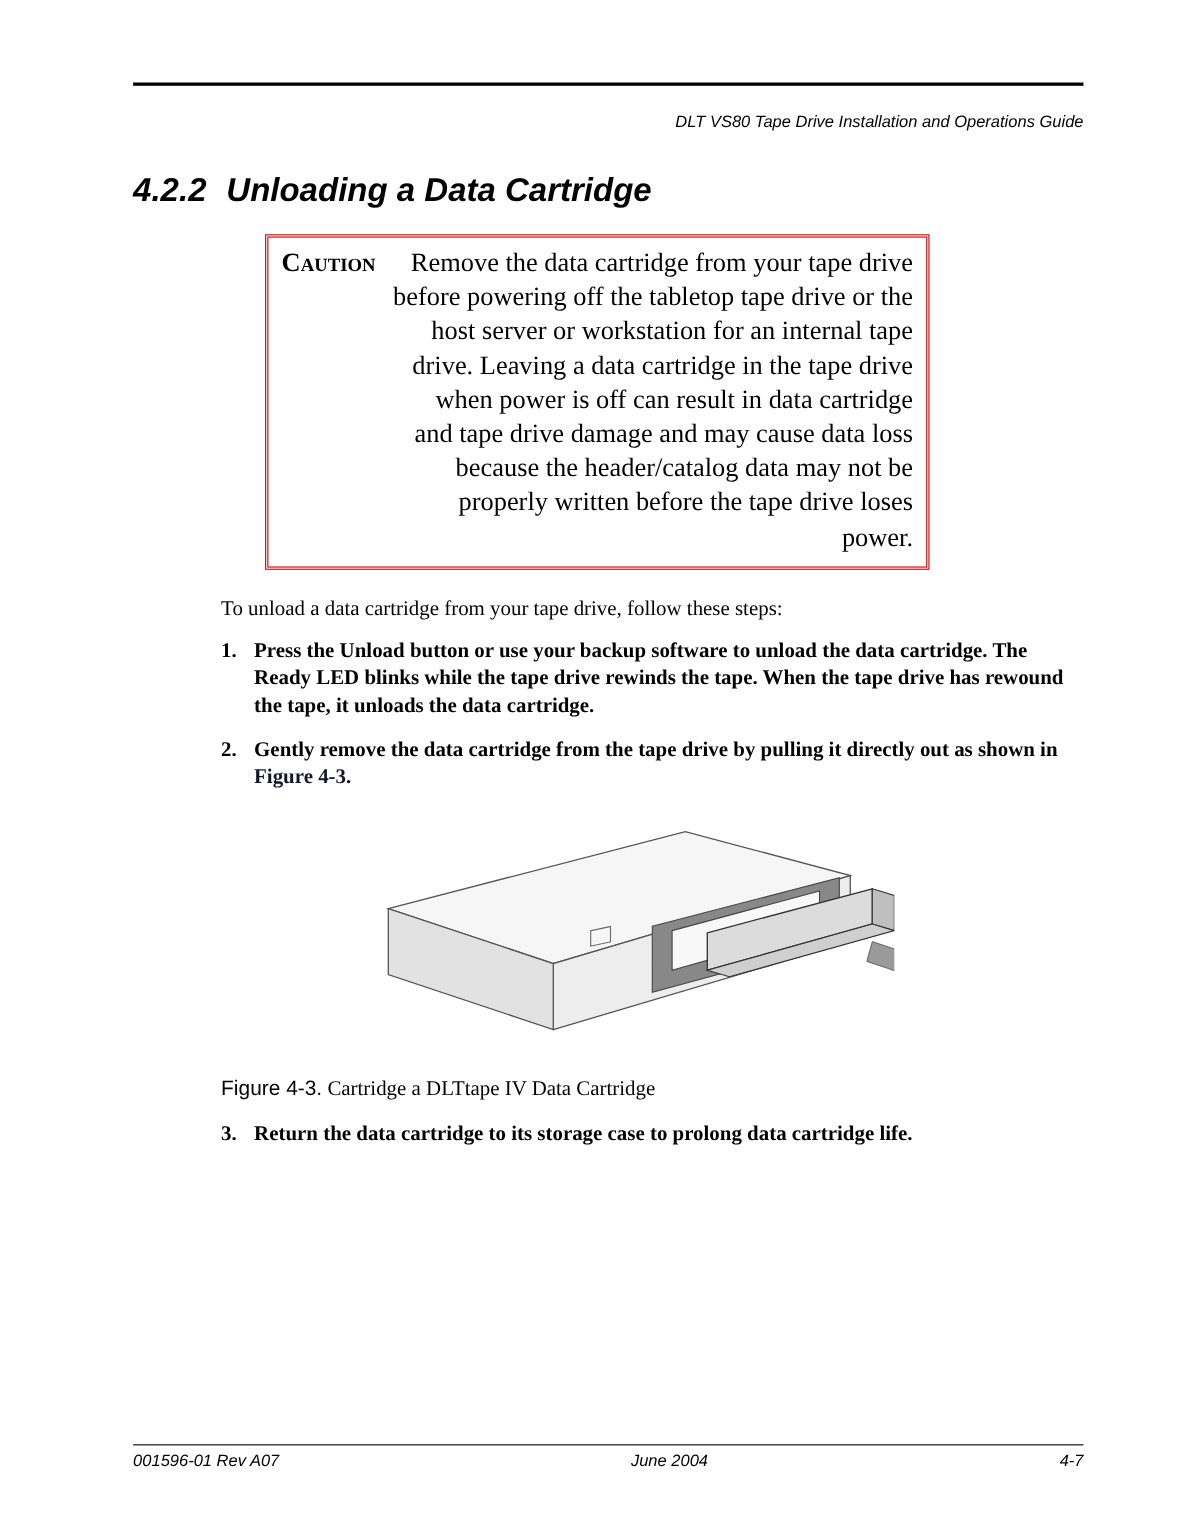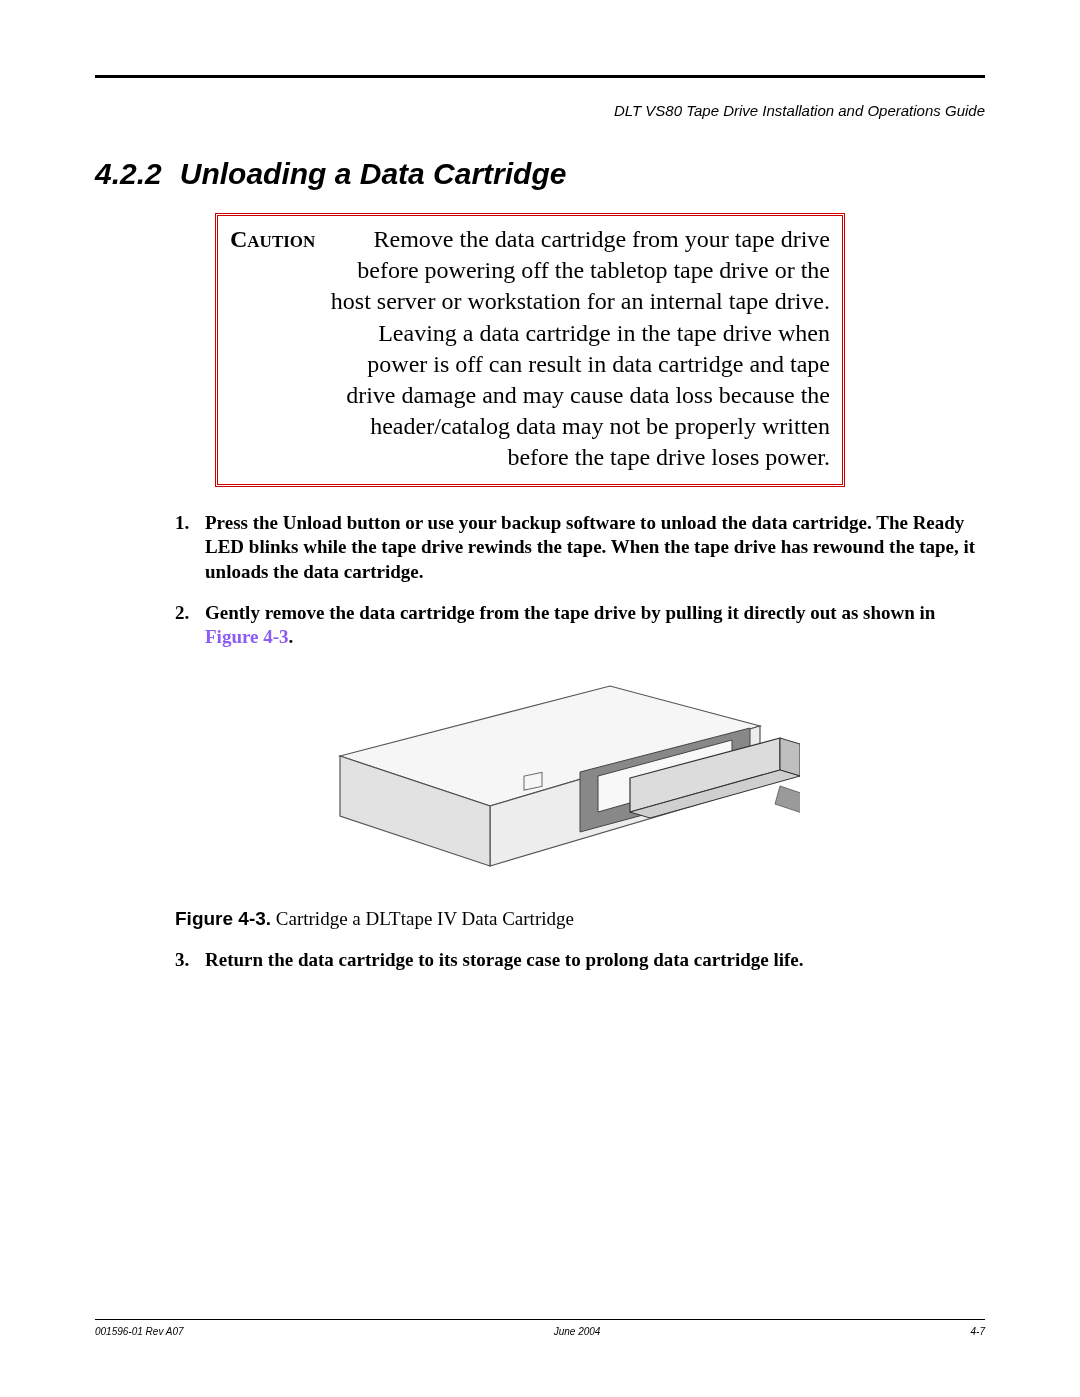--- a/index.html
+++ b/index.html
@@ -10,20 +10,21 @@
     color: #000;
     width: 1080px;
     height: 1397px;
     position: relative;
   }
   .page {
     padding: 75px 95px 60px 95px;
     box-sizing: border-box;
     height: 100%;
     position: relative;
+    margin-left: 26px;
   }
   .top-rule {
     border-top: 3px solid #000;
     margin-bottom: 8px;
   }
   .doc-title {
     text-align: right;
     font-family: Arial, Helvetica, sans-serif;
     font-style: italic;
     font-size: 15px;
@@ -78,51 +79,51 @@
   }
   .step-num {
     font-weight: bold;
     min-width: 30px;
   }
   .step-text {
     flex: 1;
     font-weight: bold;
   }
   .figref {
-    color: #8b5cf6;
+    color: #0f172a;
   }
   .figure-wrap {
     text-align: center;
     margin: 12px 0 18px 0;
   }
   .figure-caption {
     font-size: 19px;
     margin-left: 80px;
     margin-bottom: 18px;
   }
   .figure-caption .fc-label {
     font-family: Arial, Helvetica, sans-serif;
-    font-weight: bold;
+    font-weight: normal;
   }
   .footer {
     position: absolute;
     left: 95px;
     right: 95px;
     bottom: 60px;
   }
   .footer-rule {
     border-top: 1px solid #000;
     margin-bottom: 6px;
   }
   .footer-row {
     display: flex;
     justify-content: space-between;
     font-family: Arial, Helvetica, sans-serif;
     font-style: italic;
-    font-size: 10px;
+    font-size: 15px;
   }
   svg.figure-svg {
     width: 520px;
     height: auto;
   }
 </style>
 </head>
 <body>
 
 <div class="page">
@@ -133,20 +134,21 @@
 
   <div class="section-heading">
     <span class="num">4.2.2</span><span>Unloading a Data Cartridge</span>
   </div>
 
   <div class="caution-box">
     <div class="caution-label">Caution</div>
     <div class="caution-text">Remove the data cartridge from your tape drive before powering off the tabletop tape drive or the host server or workstation for an internal tape drive. Leaving a data cartridge in the tape drive when power is off can result in data cartridge and tape drive damage and may cause data loss because the header/catalog data may not be properly written before the tape drive loses power.</div>
   </div>
 
+  <div class="body-text">To unload a data cartridge from your tape drive, follow these steps:</div>
 
   <div class="step-list">
     <div class="step">
       <div class="step-num">1.</div>
       <div class="step-text">Press the Unload button or use your backup software to unload the data cartridge. The Ready LED blinks while the tape drive rewinds the tape. When the tape drive has rewound the tape, it unloads the data cartridge.</div>
     </div>
     <div class="step">
       <div class="step-num">2.</div>
       <div class="step-text">
         <span>Gently remove the data cartridge from the tape drive by pulling it directly out as shown in </span><span class="figref">Figure 4-3</span><span>.</span>

